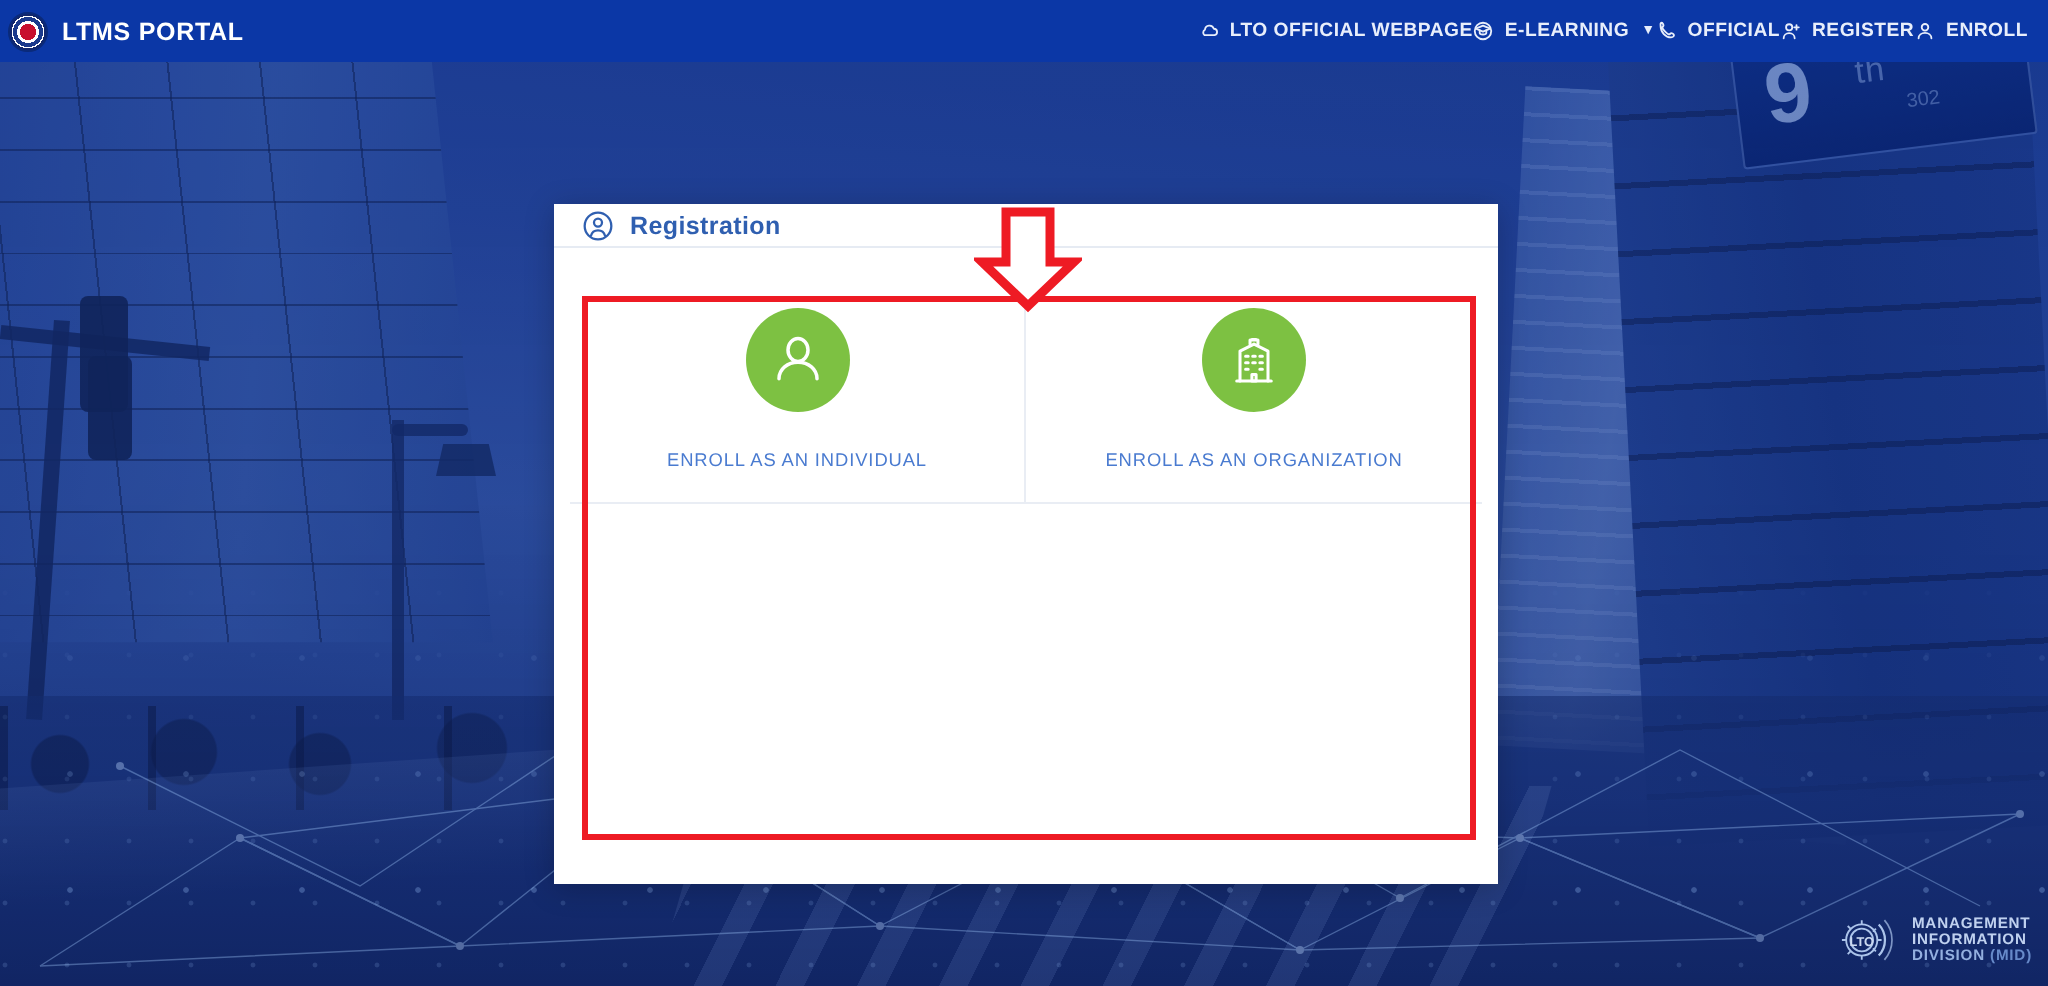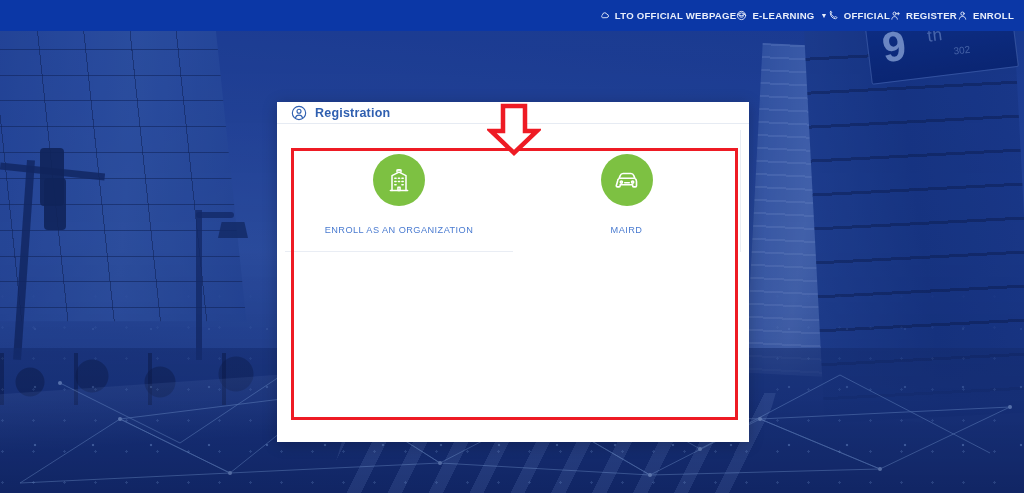--- a/index.html
+++ b/index.html
@@ -292,20 +292,24 @@
           <circle cx="60" cy="60" r="2"></circle>
         <circle cx="300" cy="40" r="2"></circle>
           <circle cx="700" cy="126" r="2"></circle>
       </g>
     </svg>
 
     <div class="net-dots"></div>
   </div>
 
   <div class="navbar">
+    <div class="brand">
+      <div class="lto-seal"></div>
+      <span class="brand-text">LTMS PORTAL</span>
+    </div>
 
     <div class="nav-right">
 
       <div class="nav-item">
         <svg width="11" height="11" viewBox="0 0 24 24" fill="none" stroke="#e8eefb" stroke-width="2" stroke-linecap="round" stroke-linejoin="round">
           <path d="M18 16.5a3.5 3.5 0 0 0-.7-6.93 5 5 0 0 0-9.74 1.1A3.5 3.5 0 0 0 7 16.5z"></path>
         </svg>
         <span>LTO OFFICIAL WEBPAGE</span>
       </div>
 
@@ -353,56 +357,73 @@
         <circle cx="12" cy="12" r="10"></circle>
         <circle cx="12" cy="9.4" r="3"></circle>
         <path d="M6.8 19.2c.6-2.5 2.7-4 5.2-4s4.6 1.5 5.2 4" stroke-linecap="round"></path>
       </svg>
       <span class="reg-title">Registration</span>
     </div>
 
     <div class="grid-wrap">
       <div class="grid">
 
+        <div class="tile left top">
+          <div class="circle">
+            <svg width="30" height="30" viewBox="0 0 24 24" fill="none" stroke="#ffffff" stroke-width="1.4" stroke-linecap="round" stroke-linejoin="round">
+              <ellipse cx="12" cy="8" rx="4" ry="4.6"></ellipse>
+              <path d="M4.4 19.5c0-3.8 3.4-6.6 7.6-6.6s7.6 2.8 7.6 6.6"></path>
+            </svg>
+          </div>
+          <div class="tile-label">ENROLL AS AN INDIVIDUAL</div>
+        </div>
 
         <div class="tile top">
           <div class="circle">
             <svg width="28" height="28" viewBox="0 0 24 24" fill="none" stroke="#ffffff" stroke-width="1.3" stroke-linecap="round" stroke-linejoin="round">
               <path d="M6 21V8.2l6-3 6 3V21"></path>
               <path d="M10.3 5.2V3.4h3.4v1.8"></path>
               <path d="M11.2 3.2h1.6"></path>
               <path d="M4.6 21h14.8"></path>
               <path d="M8.4 10.4h1.1M11.45 10.4h1.1M14.5 10.4h1.1
                        M8.4 13.2h1.1M11.45 13.2h1.1M14.5 13.2h1.1
                        M8.4 16h1.1M14.5 16h1.1"></path>
               <path d="M11.1 18.2h1.8V21h-1.8z"></path>
             </svg>
           </div>
           <div class="tile-label">ENROLL AS AN ORGANIZATION</div>
         </div>
 
 
-        <div class="tile left">
-          <div class="circle">
-            <svg width="30" height="30" viewBox="0 0 24 24" fill="none" stroke="#ffffff" stroke-width="1.3" stroke-linecap="round" stroke-linejoin="round">
-              <path d="M4.4 13.2c0-1 .5-2 1.3-2.5l.9-2.3C7 7.4 7.9 6.8 8.9 6.8h6.2c1 0 1.9.6 2.3 1.6l.9 2.3c.8.5 1.3 1.5 1.3 2.5v3.4c0 .5-.4.9-.9.9h-1.3c-.5 0-.9-.4-.9-.9v-.8H6.5v.8c0 .5-.4.9-.9.9H4.3c-.5 0-.9-.4-.9-.9z"></path>
-              <path d="M6.6 10.6h10.8"></path>
-              <circle cx="7.5" cy="13.6" r=".85"></circle>
-              <circle cx="16.5" cy="13.6" r=".85"></circle>
-              <path d="M10.2 14.2h3.6"></path>
-            </svg>
-          </div>
-          <div class="tile-label">MAIRD</div>
-        </div>
 
 
       </div>
     </div>
   </div>
 
   <div class="red-box"></div>
 
   <svg class="red-arrow" width="54" height="54" viewBox="0 0 54 54">
     <path d="M16 3 H38 V28 H50 L27 50 L4 28 H16 Z" fill="#ffffff" stroke="#ee1b24" stroke-width="4.5" stroke-linejoin="miter"></path>
   </svg>
 
+  <div class="mid-wm">
+    <svg class="mid-logo" viewBox="0 0 48 48">
+      <g stroke="#b9d2f6" fill="none" stroke-width="1.3">
+        <circle cx="21" cy="24" r="11"></circle>
+        <circle cx="21" cy="24" r="8"></circle>
+        <path d="M21 13v-3M21 38v-3M10 24H7M35 24h-3M13.2 16.2l-2.1-2.1M31 32l-2.1-2.1M13.2 31.9l-2.1 2.1M31 16l-2.1 2.1"></path>
+        <path d="M33 13a16 16 0 0 1 0 22" stroke-width="1.6"></path>
+        <path d="M37 10a21 21 0 0 1 0 28" stroke-width="1.2" opacity=".7"></path>
+      </g>
+      <text x="21" y="28" text-anchor="middle" font-family="Liberation Sans, sans-serif" font-size="9" font-weight="700" fill="#dbe8fc">LTO</text>
+    </svg>
+    <div class="mid-text">
+      <div>MANAGEMENT</div>
+      <div>INFORMATION</div>
+      <div class="dim">
+        <span>DIVISION</span>
+        <span class="mid-paren">(MID)</span>
+      </div>
+    </div>
+  </div>
 
 </div>
 
 </body></html>

